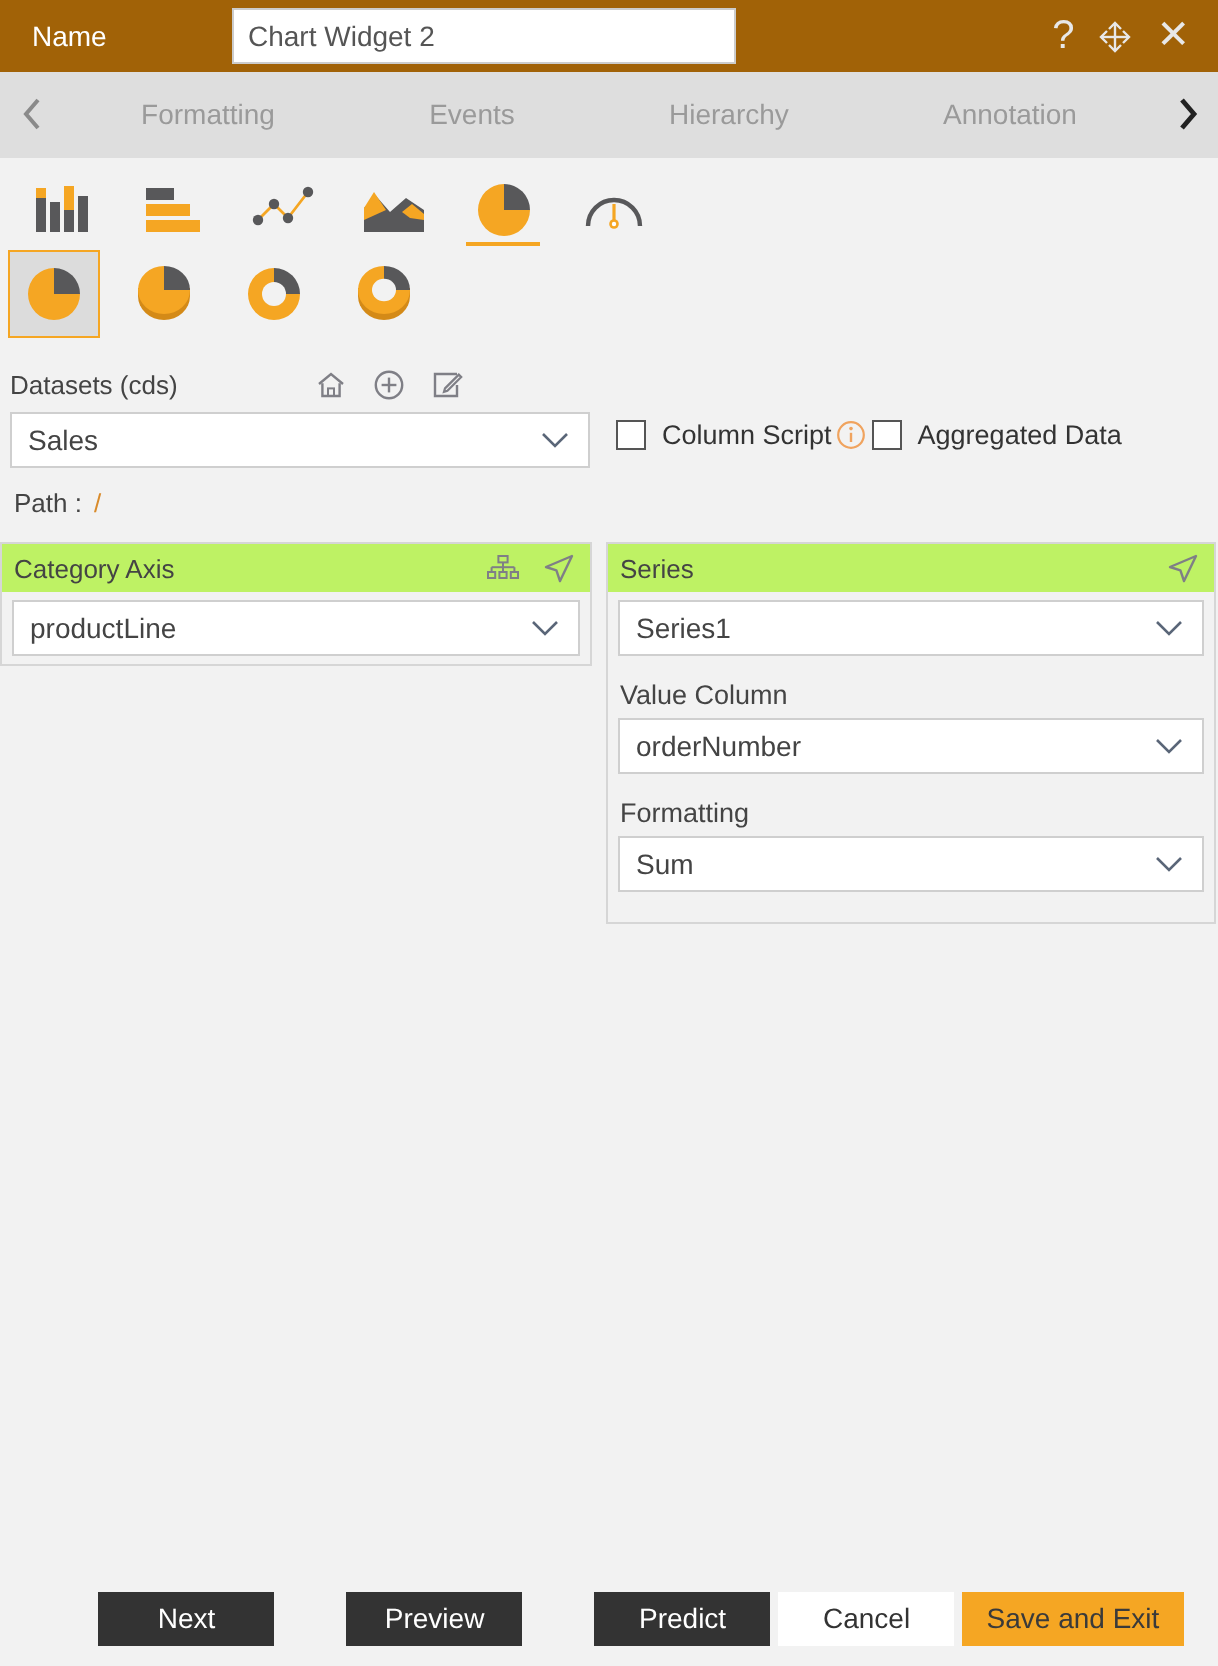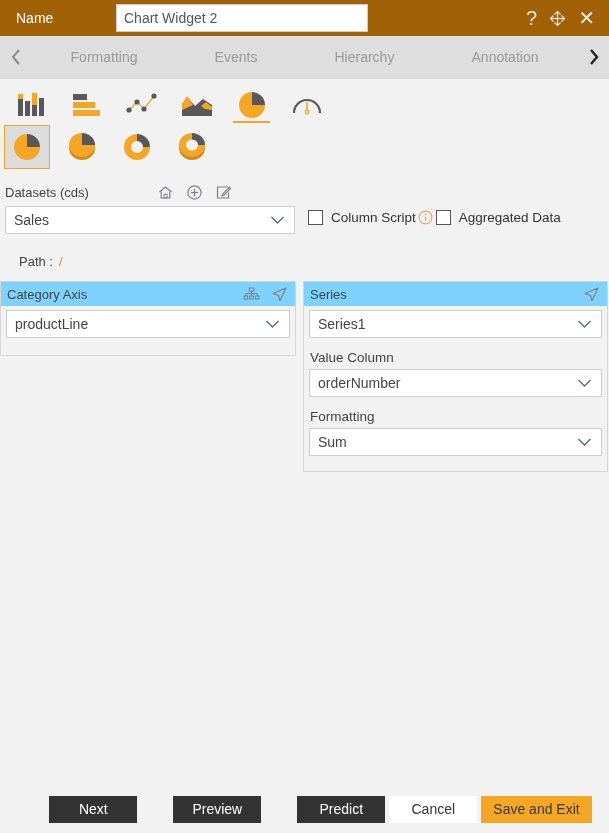--- a/index.html
+++ b/index.html
@@ -206,22 +206,22 @@
     color: #333333;
     margin-left: 8px;
   }
   .info-icon {
     margin-left: 2px;
     margin-right: 3px;
     display: flex;
     cursor: pointer;
   }
   .path-row {
-    padding-left: 19px;
-    margin-top: 20px;
+    padding-left: 7px;
+    margin-top: 10px;
     font-size: 13px;
     color: #444444;
   }
   .path-row .slash { color: #d98b2b; margin-left: 6px; }
 
   
   .panels {
     display: flex;
     margin-top: 12px;
   }
@@ -238,21 +238,21 @@
     border-radius: 18px;
   }
   .panel-head {
     display: flex;
     align-items: center;
     height: 24px;
     border-top: 1px solid #d6d6d6;
     border-left: 1px solid #d6d6d6;
     border-right: 1px solid #d6d6d6;
     padding: 0 7px 0 6px;
-    background: #7dd3fc;
+    background: #bef264;
   }
   .panel-head-title {
     font-size: 13px;
     color: #444444;
   }
   .panel-head-icons {
     margin-left: auto;
     display: flex;
     align-items: center;
     gap: 11px;
@@ -263,21 +263,21 @@
     border-top: none;
     background: #f2f2f2;
     padding: 4px 5px 5px 5px;
   }
   .panel-body .select-box { width: 100%; }
   .field-label {
     font-size: 13.5px;
     color: #444444;
     margin: 12px 0 4px 1px;
   }
-  .panel-left .panel-body { padding-bottom: 17px; }
+  .panel-left .panel-body { padding-bottom: 4px; }
   .spacer-bottom { height: 10px; }
 
   
   .footer {
     position: absolute;
     left: 0;
     right: 0;
     bottom: 0;
     height: 48px;
     background: #f2f2f2;

